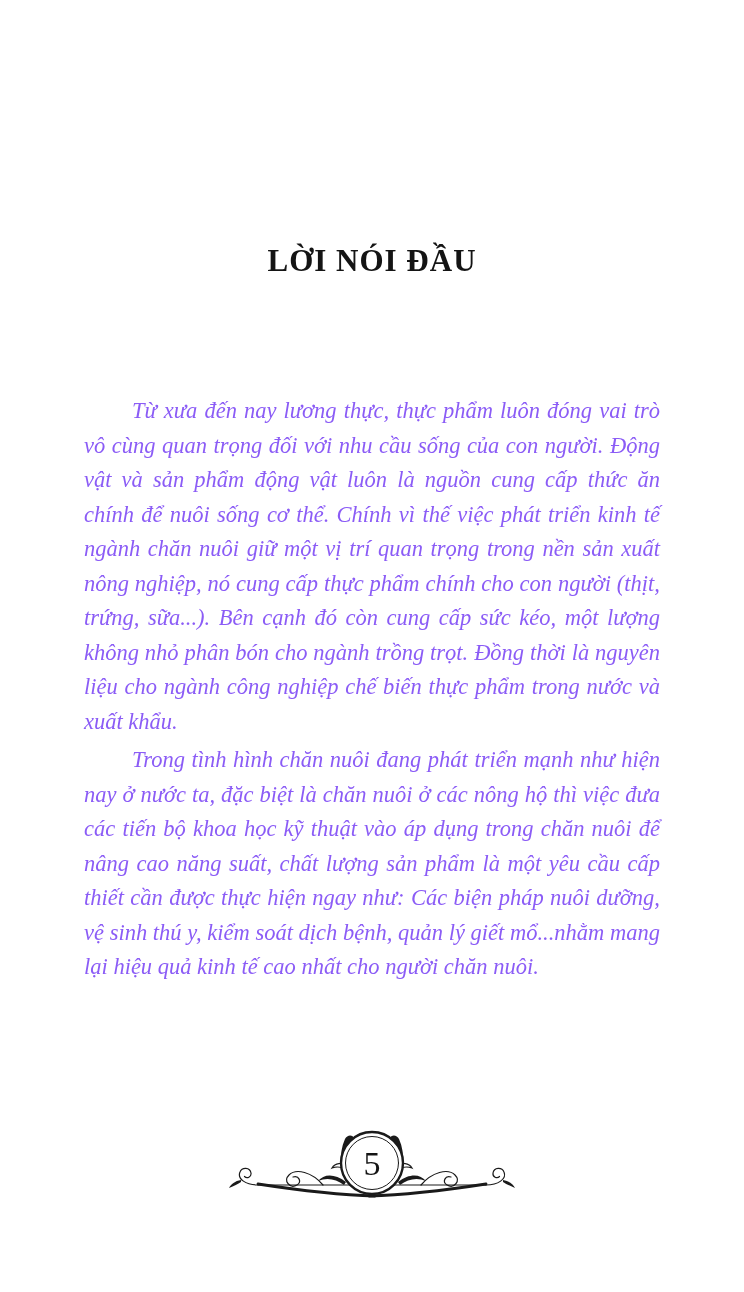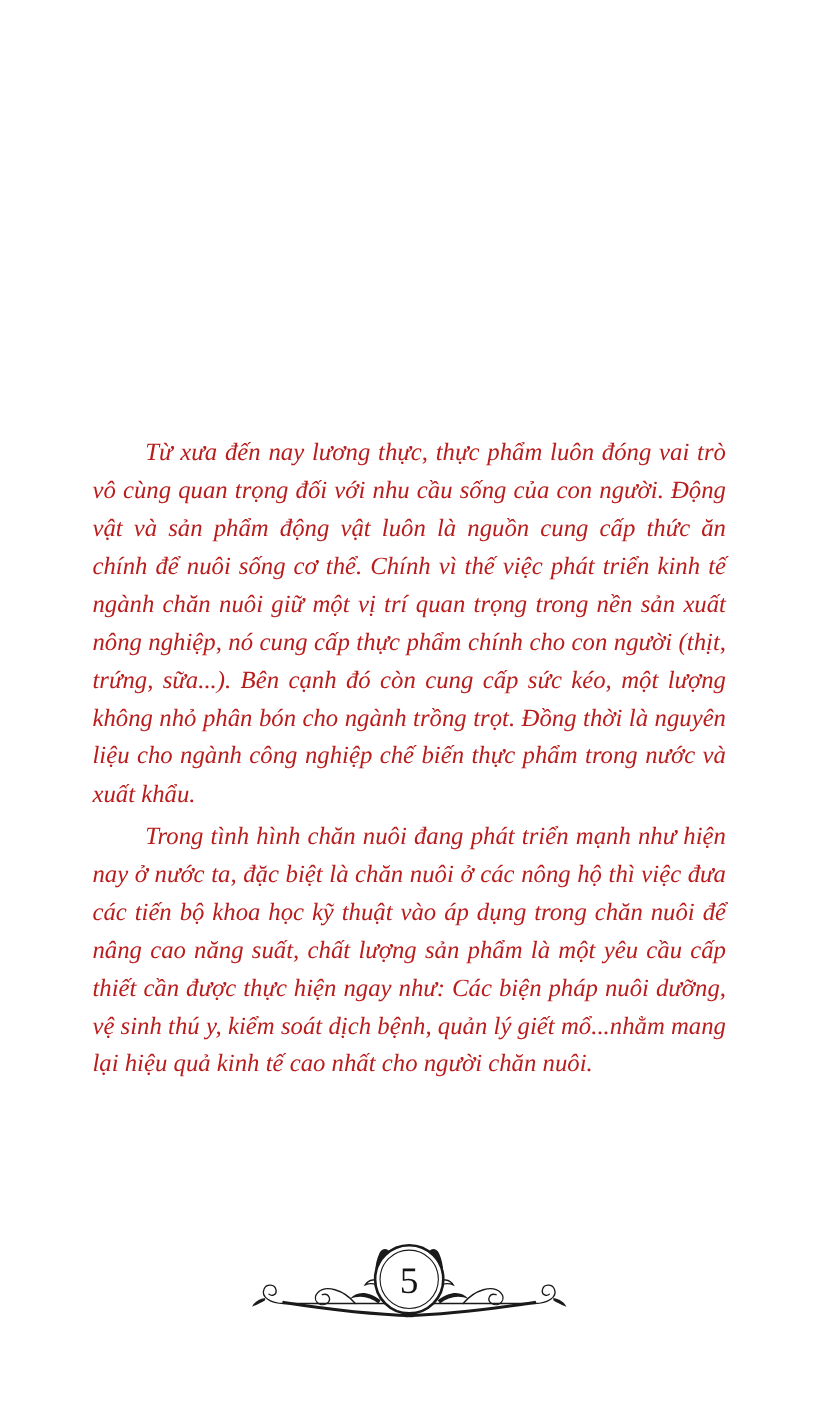--- a/index.html
+++ b/index.html
@@ -32,21 +32,21 @@
   }
   .body-text {
     position: absolute;
     top: 394px;
     left: 84px;
     width: 576px;
     font-style: italic;
     font-size: 22.5px;
     line-height: 34.5px;
     text-align: justify;
-    color: #b91c1c;
+    color: #8b5cf6;
   }
   .body-text p {
     margin: 0 0 4px 0;
     text-indent: 48px;
   }
   .ornament-wrap {
     position: absolute;
     top: 1122px;
     left: 222px;
     width: 300px;
@@ -59,20 +59,21 @@
     font-family: "Liberation Serif", serif;
     font-size: 34px;
     fill: #141414;
   }
 </style>
 </head>
 <body>
 
 <div class="page">
 
+  <h1 class="chapter-title">LỜI NÓI ĐẦU</h1>
 
   <div class="body-text">
     <p>Từ xưa đến nay lương thực, thực phẩm luôn đóng vai trò vô cùng quan trọng đối với nhu cầu sống của con người. Động vật và sản phẩm động vật luôn là nguồn cung cấp thức ăn chính để nuôi sống cơ thể. Chính vì thế việc phát triển kinh tế ngành chăn nuôi giữ một vị trí quan trọng trong nền sản xuất nông nghiệp, nó cung cấp thực phẩm chính cho con người (thịt, trứng, sữa...). Bên cạnh đó còn cung cấp sức kéo, một lượng không nhỏ phân bón cho ngành trồng trọt. Đồng thời là nguyên liệu cho ngành công nghiệp chế biến thực phẩm trong nước và xuất khẩu.</p>
     <p>Trong tình hình chăn nuôi đang phát triển mạnh như hiện nay ở nước ta, đặc biệt là chăn nuôi ở các nông hộ thì việc đưa các tiến bộ khoa học kỹ thuật vào áp dụng trong chăn nuôi để nâng cao năng suất, chất lượng sản phẩm là một yêu cầu cấp thiết cần được thực hiện ngay như: Các biện pháp nuôi dưỡng, vệ sinh thú y, kiểm soát dịch bệnh, quản lý giết mổ...nhằm mang lại hiệu quả kinh tế cao nhất cho người chăn nuôi.</p>
   </div>
 
   <div class="ornament-wrap">
     <svg width="300" height="92" viewBox="0 0 300 92">
       <g stroke="#1a1a1a" fill="none" stroke-linecap="round">
 

